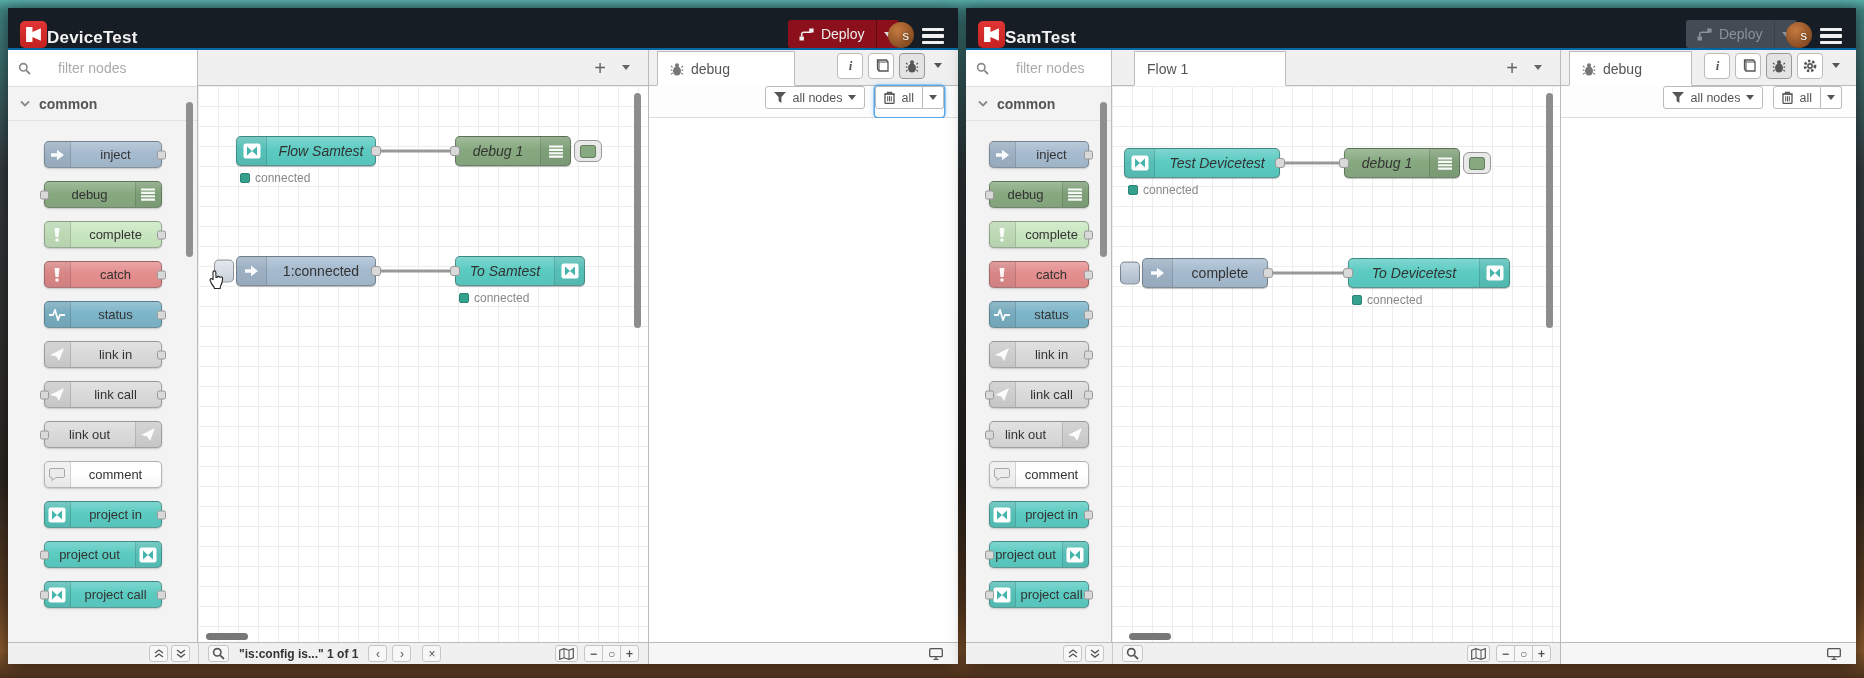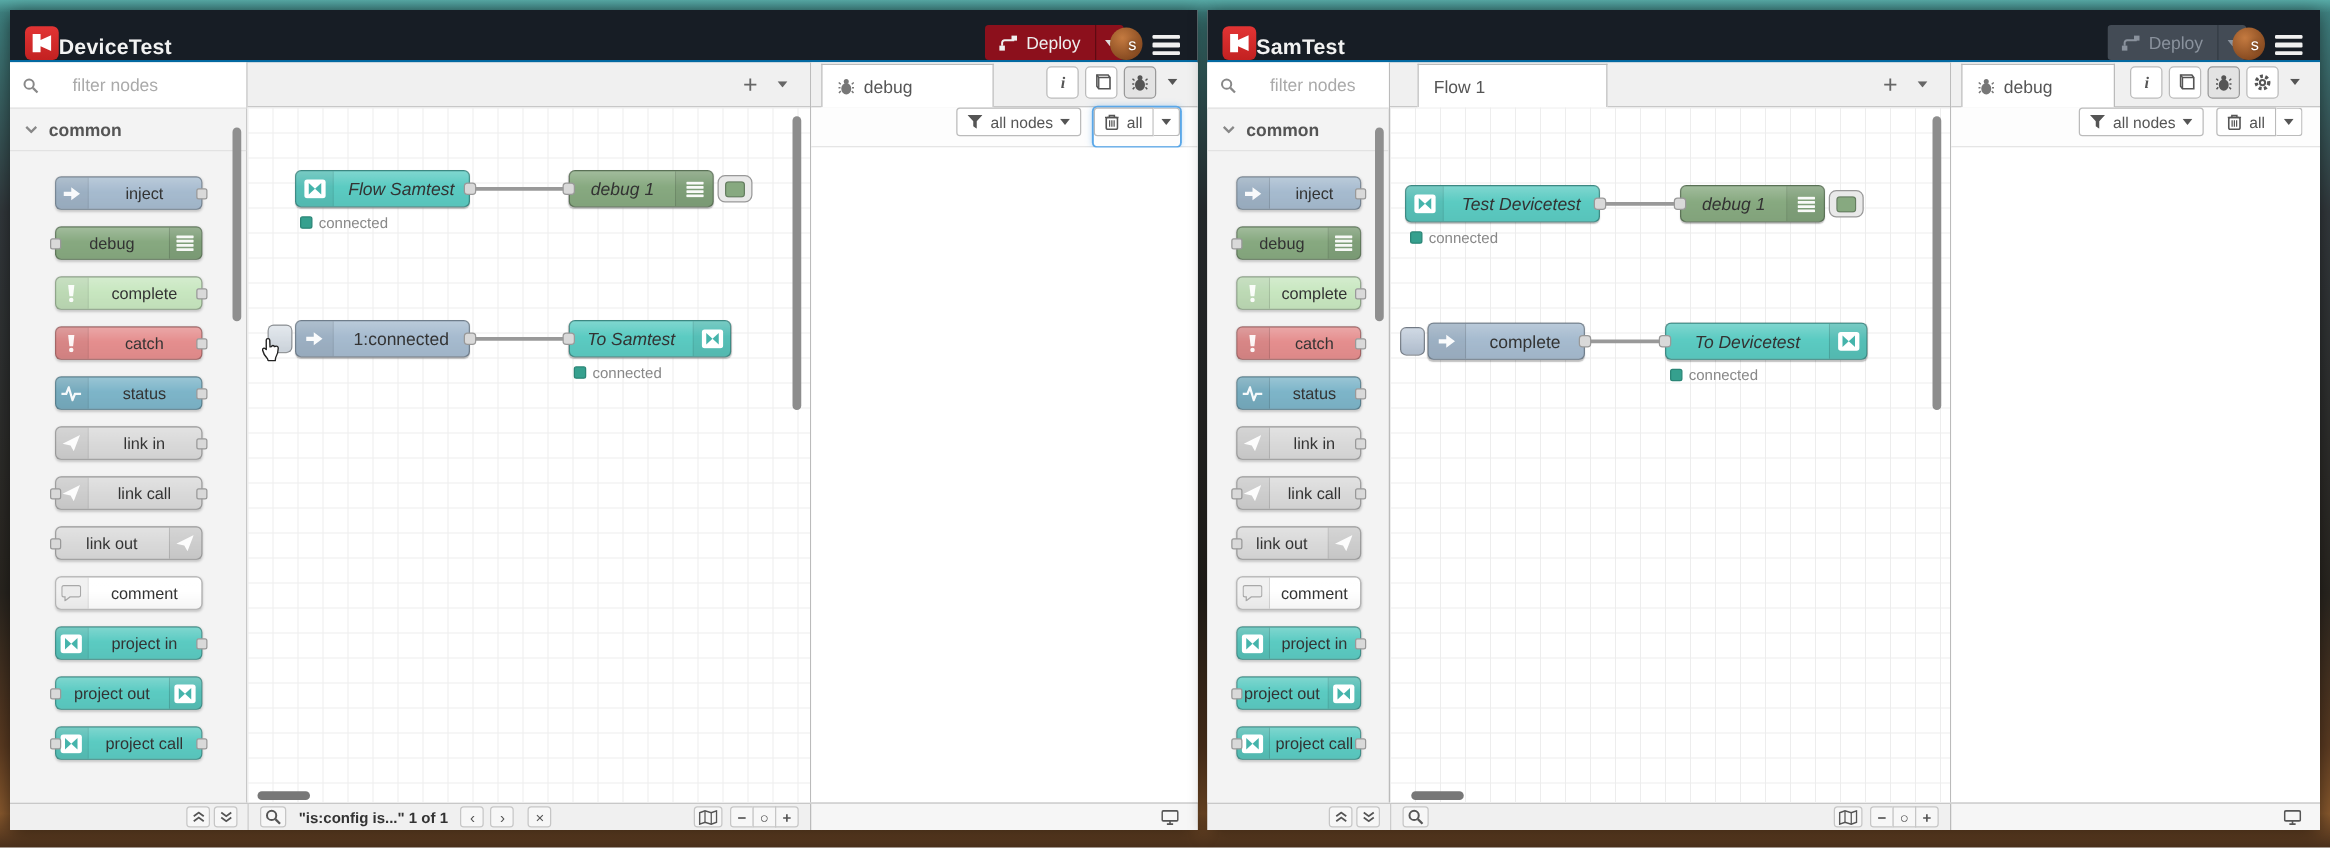--- a/index.html
+++ b/index.html
@@ -901,21 +901,21 @@
                     <svg width="15" height="14" viewBox="0 0 15 14">
                       <path d="M1 5.3h6V1.8l7 5.2-7 5.2V8.7H1z" fill="currentColor"></path>
                     </svg>
                   </span>
                 </span>
     <span class="fn-label">complete</span>
   <span class="fn-port port-right"></span>
                 <span class="fn-button" style="background-color: rgb(183, 197, 214);"></span>
               </div>
 
-  <div class="flow-node italic icon-right" style="left: 220px; top: 172px; width: 162px; background-color: rgb(91, 203, 194);">
+  <div class="flow-node italic icon-right" style="left: 236px; top: 172px; width: 162px; background-color: rgb(91, 203, 194);">
     <span class="fn-icon">
                   <span class="ico">
                     <svg width="18" height="16" viewBox="0 0 18 16">
                       <rect x="0.5" y="0.5" width="17" height="15" rx="2.2" fill="#fff"></rect>
                       <path fill="#45b4ab" d="M4 3.4l5 4.6-5 4.6z"></path>
                       <path fill="#45b4ab" d="M14 3.4L9 8l5 4.6z"></path>
                     </svg>
                   </span>
                 </span>
     <span class="fn-label">To Devicetest</span>

